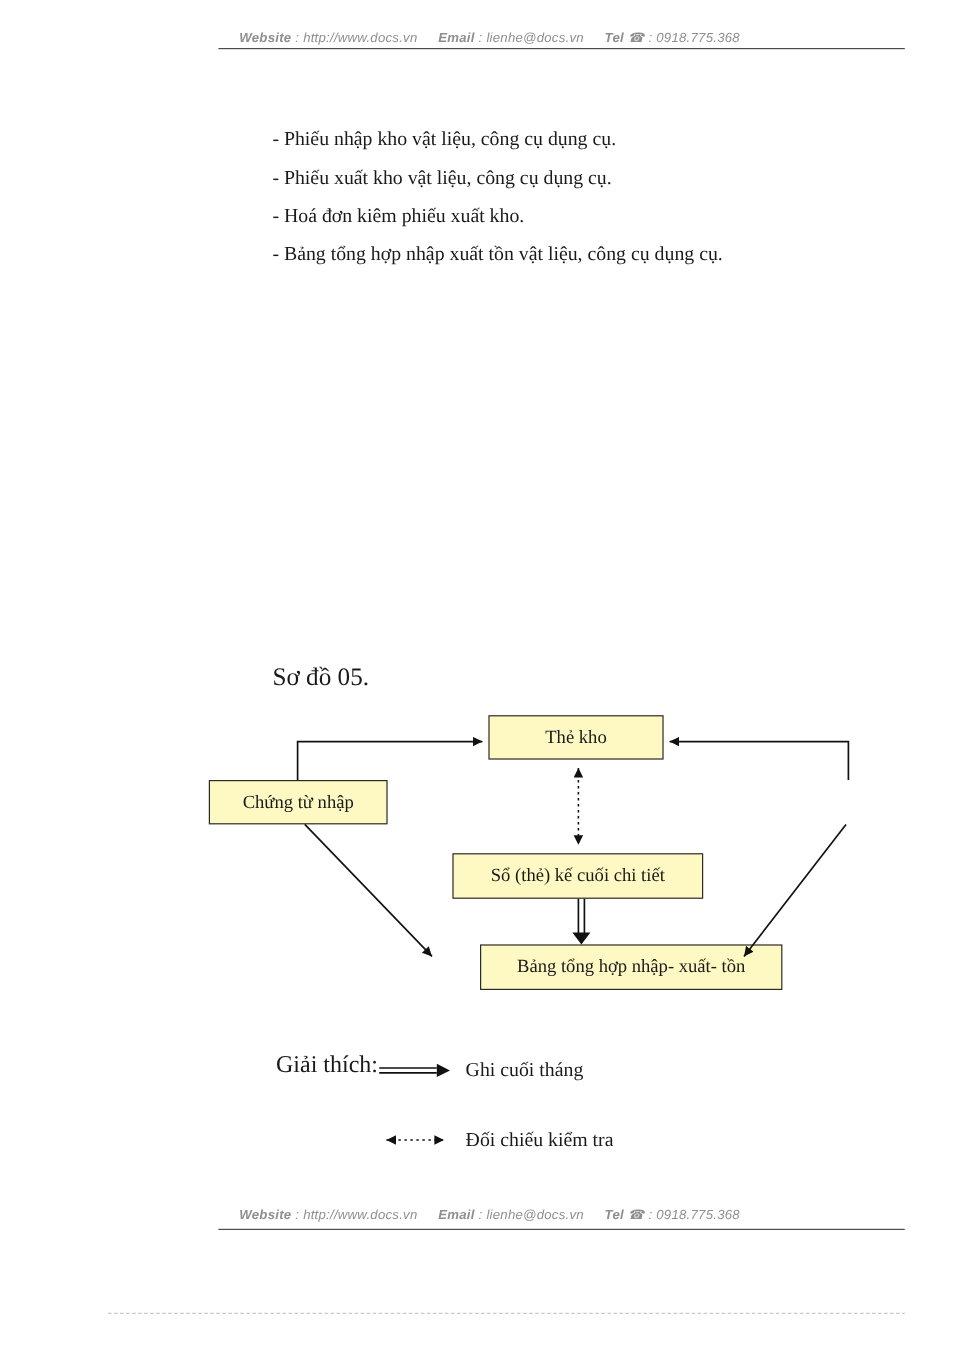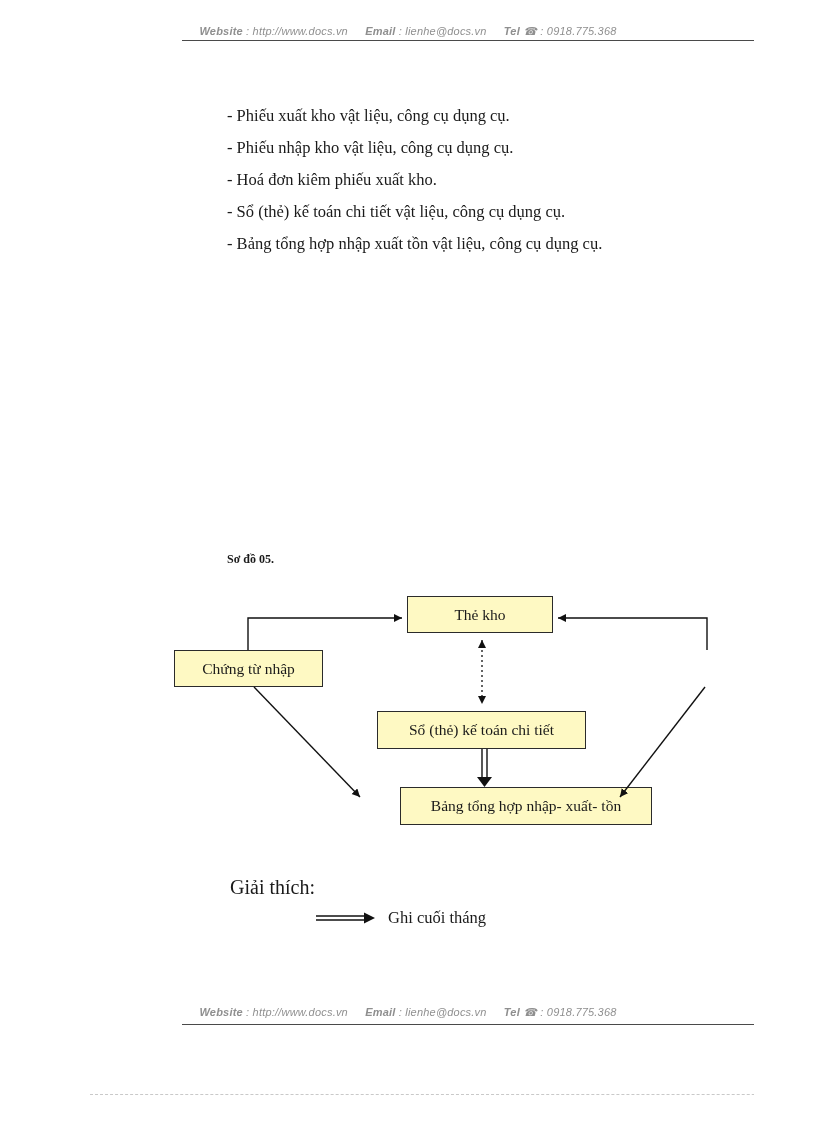--- a/index.html
+++ b/index.html
@@ -24,21 +24,21 @@
   .meta-line .sep{display:inline-block;width:14px;}
   .hrule{position:absolute;left:120px;width:617px;border-top:1px solid #4a4a4a;height:0;}
   .dashed-rule{position:absolute;left:28px;width:760px;border-top:1px dashed #c9c9c9;height:0;}
 
   
   .body-text{position:absolute;left:165px;top:100px;width:560px;}
   .body-text p{margin:0;font-size:16.5px;line-height:32px;}
 
   .diagram-title{
     position:absolute;left:165px;top:552px;
-    font-size:12px;font-weight:bold;
+    font-size:21px;font-weight:normal;
   }
 
   
   .box{
     position:absolute;
     border:1px solid #2b2b2b;
     background:#fef9c3;
     display:flex;align-items:center;justify-content:center;
     font-size:15.5px;text-align:center;
     box-sizing:border-box;
@@ -52,56 +52,55 @@
   .arrow-overlay{
     position:absolute;left:0;top:0;width:816px;height:1123px;
     pointer-events:none;
   }
 
   
   .legend-label{position:absolute;left:168px;top:876px;font-size:20px;}
   .legend-row{position:absolute;left:252px;display:flex;align-items:center;height:24px;}
   .legend-row .legend-arrow{display:inline-block;width:64px;height:16px;margin-right:10px;}
   .legend-row .legend-text{font-size:16.5px;white-space:nowrap;}
-  .lr-1{top:874px;} .lr-2{top:906px;} .lr-3{top:938px;}
+  .lr-1{top:874px;} .lr-2{top:880px;} .lr-3{top:938px;}
 </style>
 </head>
 <body>
 
 <div class="page">
 
   <div class="meta-line" style="top:25px;">
     <span class="lbl">Website</span>
     <span>: http://www.docs.vn</span><span class="sep"></span>
     <span class="lbl">Email</span>
     <span>: lienhe@docs.vn</span><span class="sep"></span>
     <span class="lbl">Tel</span>
     <span>☎</span>
     <span>: 0918.775.368</span>
   </div>
   <div class="hrule" style="top:40px;"></div>
 
   <div class="body-text">
+    <p>- Phiếu nhập kho vật liệu, công cụ dụng cụ.</p>
     <p>- Phiếu xuất kho vật liệu, công cụ dụng cụ.</p>
-    <p>- Phiếu nhập kho vật liệu, công cụ dụng cụ.</p>
     <p>- Hoá đơn kiêm phiếu xuất kho.</p>
-    <p>- Sổ (thẻ) kế toán chi tiết vật liệu, công cụ dụng cụ.</p>
     <p>- Bảng tổng hợp nhập xuất tồn vật liệu, công cụ dụng cụ.</p>
   </div>
 
   <div class="diagram-title">Sơ đồ 05.</div>
 
   <div class="box box-the-kho">
     <span>Thẻ kho</span>
   </div>
   <div class="box box-nhap">
     <span>Chứng từ nhập</span>
   </div>
   <div class="box box-so">
-    <span>Sổ (thẻ) kế toán chi tiết</span>
+    <span>Sổ (thẻ) kế cuối chi tiết</span>
   </div>
   <div class="box box-bang">
     <span>Bảng tổng hợp nhập- xuất- tồn</span>
   </div>
 
   <svg class="arrow-overlay" viewBox="0 0 816 1123" xmlns="http://www.w3.org/2000/svg">
     <defs>
       <marker id="arrE" markerWidth="10" markerHeight="10" refX="8" refY="4" orient="auto" markerUnits="userSpaceOnUse">
         <path d="M0,0 L8,4 L0,8 z" fill="#111"></path>
       </marker>
@@ -132,20 +131,28 @@
     <span class="legend-arrow">
       <svg width="64" height="16" viewBox="0 0 64 16" xmlns="http://www.w3.org/2000/svg">
         <line x1="2" y1="6" x2="50" y2="6" stroke="#111" stroke-width="1.4"></line>
         <line x1="2" y1="10" x2="50" y2="10" stroke="#111" stroke-width="1.4"></line>
         <polygon points="50,2.5 50,13.5 61,8" fill="#111"></polygon>
       </svg>
     </span>
     <span class="legend-text">Ghi cuối tháng</span>
   </div>
 
+  <div class="legend-row lr-3">
+    <span class="legend-arrow">
+      <svg width="64" height="16" viewBox="0 0 64 16" xmlns="http://www.w3.org/2000/svg">
+        <line x1="8" y1="8" x2="56" y2="8" stroke="#111" stroke-width="1.3" stroke-dasharray="2,3" marker-start="url(#arrS)" marker-end="url(#arrE)"></line>
+      </svg>
+    </span>
+    <span class="legend-text">Đối chiếu kiểm tra</span>
+  </div>
 
   <div class="meta-line" style="top:1006px;">
     <span class="lbl">Website</span>
     <span>: http://www.docs.vn</span><span class="sep"></span>
     <span class="lbl">Email</span>
     <span>: lienhe@docs.vn</span><span class="sep"></span>
     <span class="lbl">Tel</span>
     <span>☎</span>
     <span>: 0918.775.368</span>
   </div>

